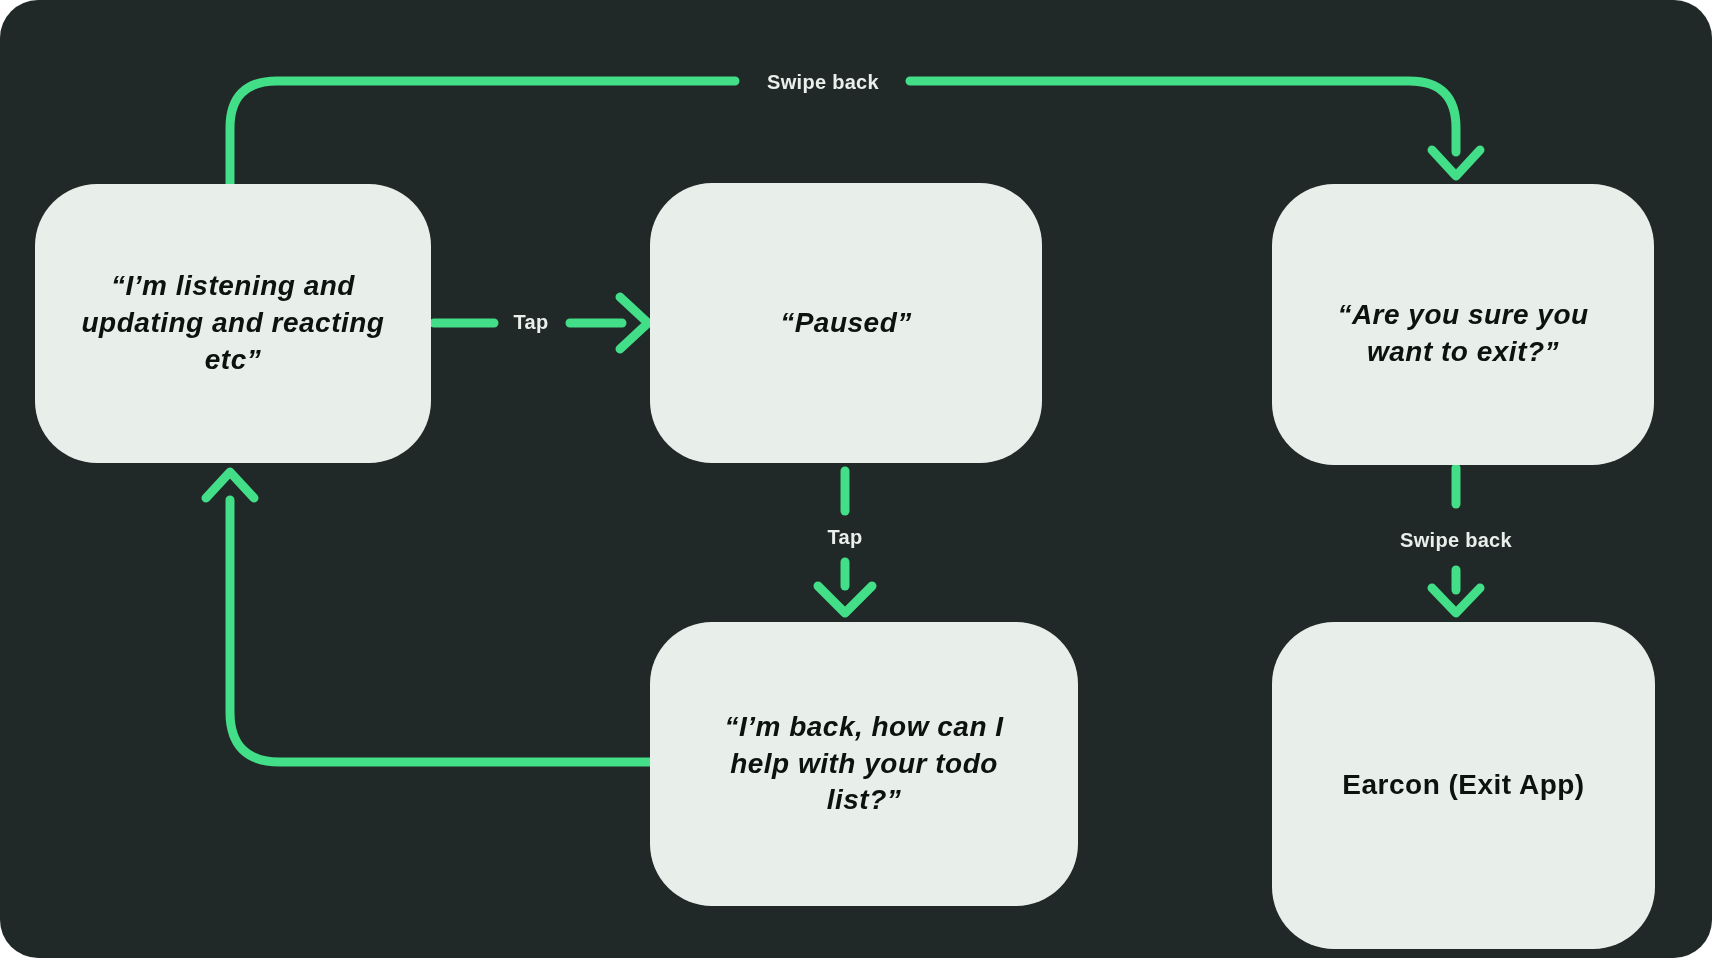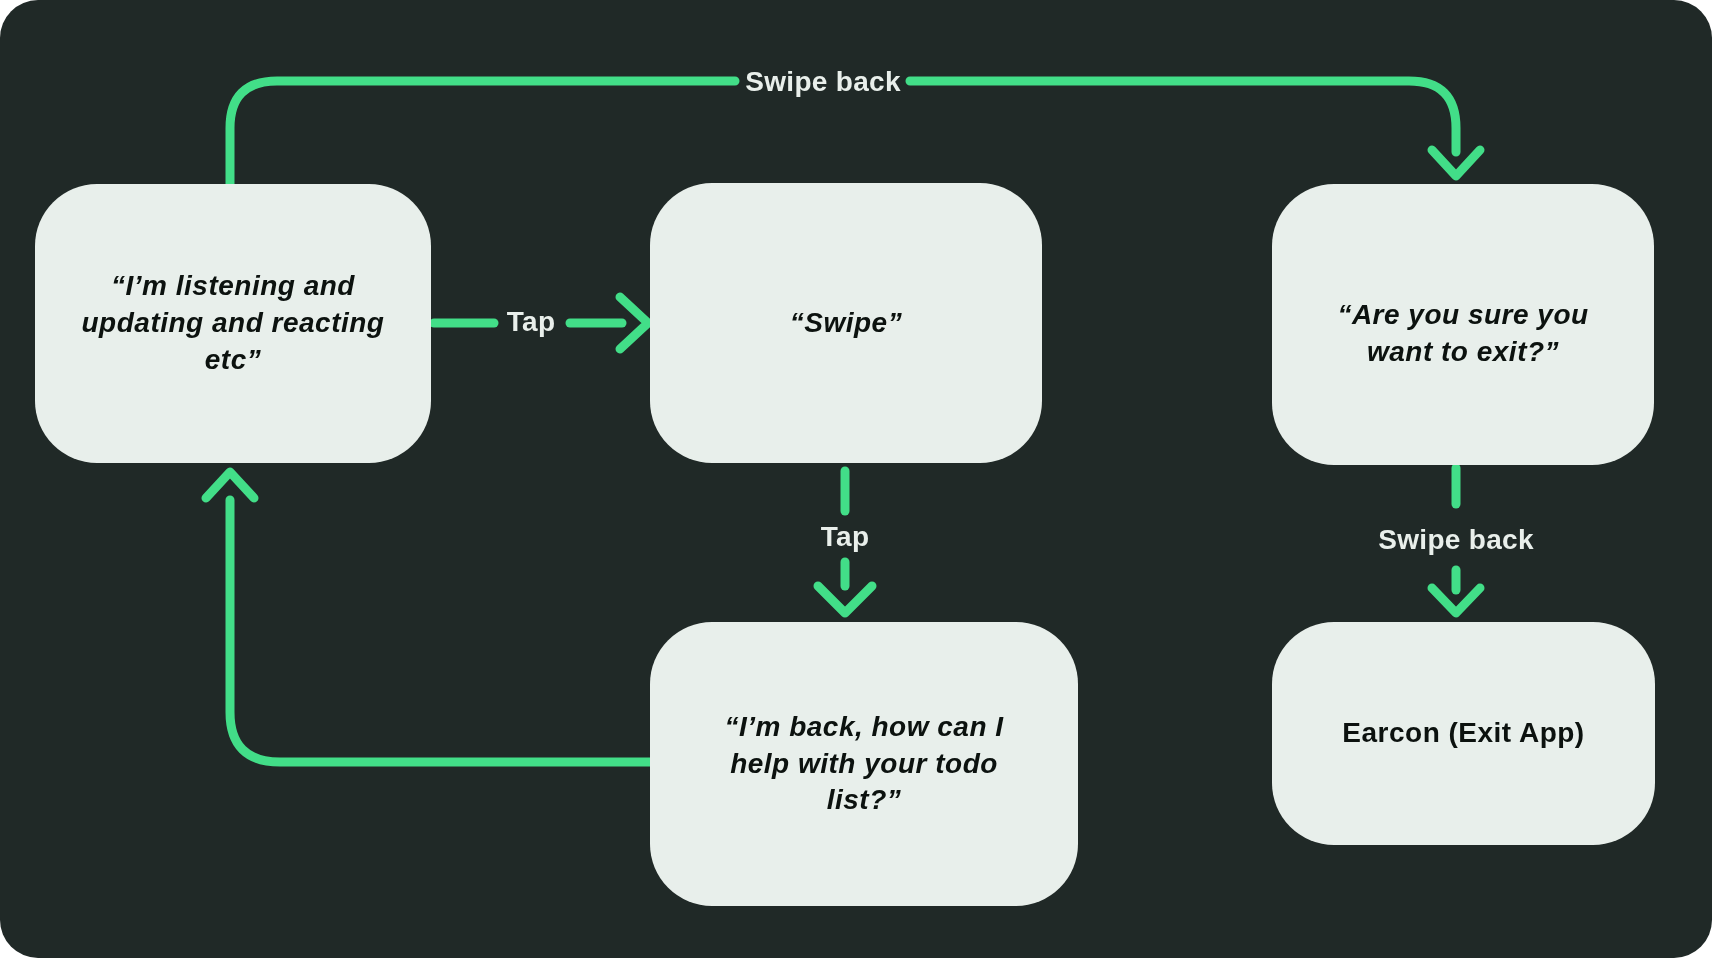--- a/index.html
+++ b/index.html
@@ -38,29 +38,29 @@
     font-weight: 700;
     line-height: 1.32;
     letter-spacing: 0.5px;
   }
   .node.quote { font-style: italic; }
   .node .node-text { display: block; }
   .n-listening    { left: 35px;   top: 184px; width: 396px; height: 279px; }
   .n-paused       { left: 650px;  top: 183px; width: 392px; height: 280px; }
   .n-exit-confirm { left: 1272px; top: 184px; width: 382px; height: 281px; }
   .n-back         { left: 650px;  top: 622px; width: 428px; height: 284px; }
-  .n-earcon       { left: 1272px; top: 622px; width: 383px; height: 223px; text-align: right; }
+  .n-earcon       { left: 1272px; top: 622px; width: 383px; height: 327px; text-align: right; }
   .n-listening .node-text    { max-width: 340px; }
   .n-exit-confirm .node-text { max-width: 300px; margin-top: 19px; }
   .n-back .node-text         { max-width: 330px; }
   .edge-label {
     position: absolute;
     transform: translate(-50%, -50%);
     color: #e9efeb;
-    font-size: 28px;
+    font-size: 20px;
     font-weight: 700;
     letter-spacing: 0.3px;
     white-space: nowrap;
   }
   .l-swipe-top   { left: 823px;  top: 82px;  }
   .l-tap-right   { left: 531px;  top: 322px; }
   .l-tap-down    { left: 845px;  top: 537px; }
   .l-swipe-right { left: 1456px; top: 540px; }
 </style>
 </head>
@@ -98,21 +98,21 @@
       <path d="M1456 570 V590"></path>
       <path d="M1432 588 L1456 613 L1480 588"></path>
     </g>
   </svg>
 
   <div class="node quote n-listening">
     <span class="node-text">“I’m listening and updating and reacting etc”</span>
   </div>
 
   <div class="node quote n-paused">
-    <span class="node-text">“Swipe”</span>
+    <span class="node-text">“Paused”</span>
   </div>
 
   <div class="node quote n-exit-confirm">
     <span class="node-text">“Are you sure you want to exit?”</span>
   </div>
 
   <div class="node quote n-back">
     <span class="node-text">“I’m back, how can I help with your todo list?”</span>
   </div>
 

